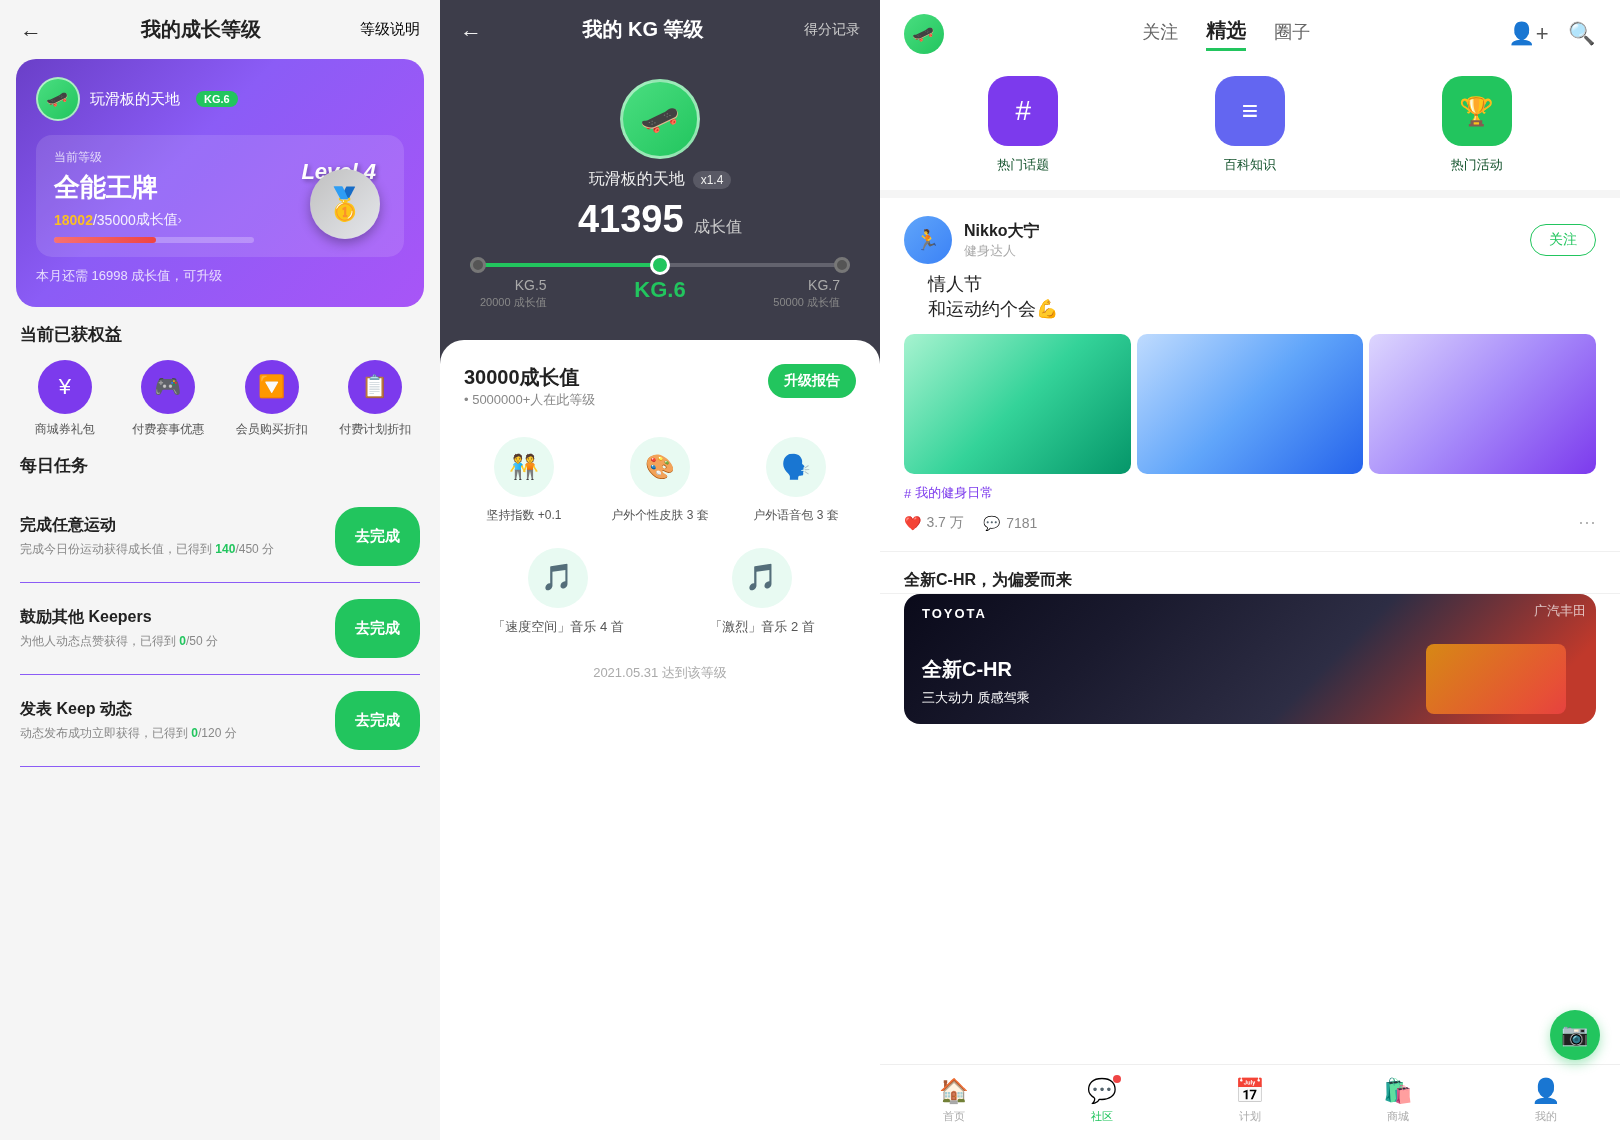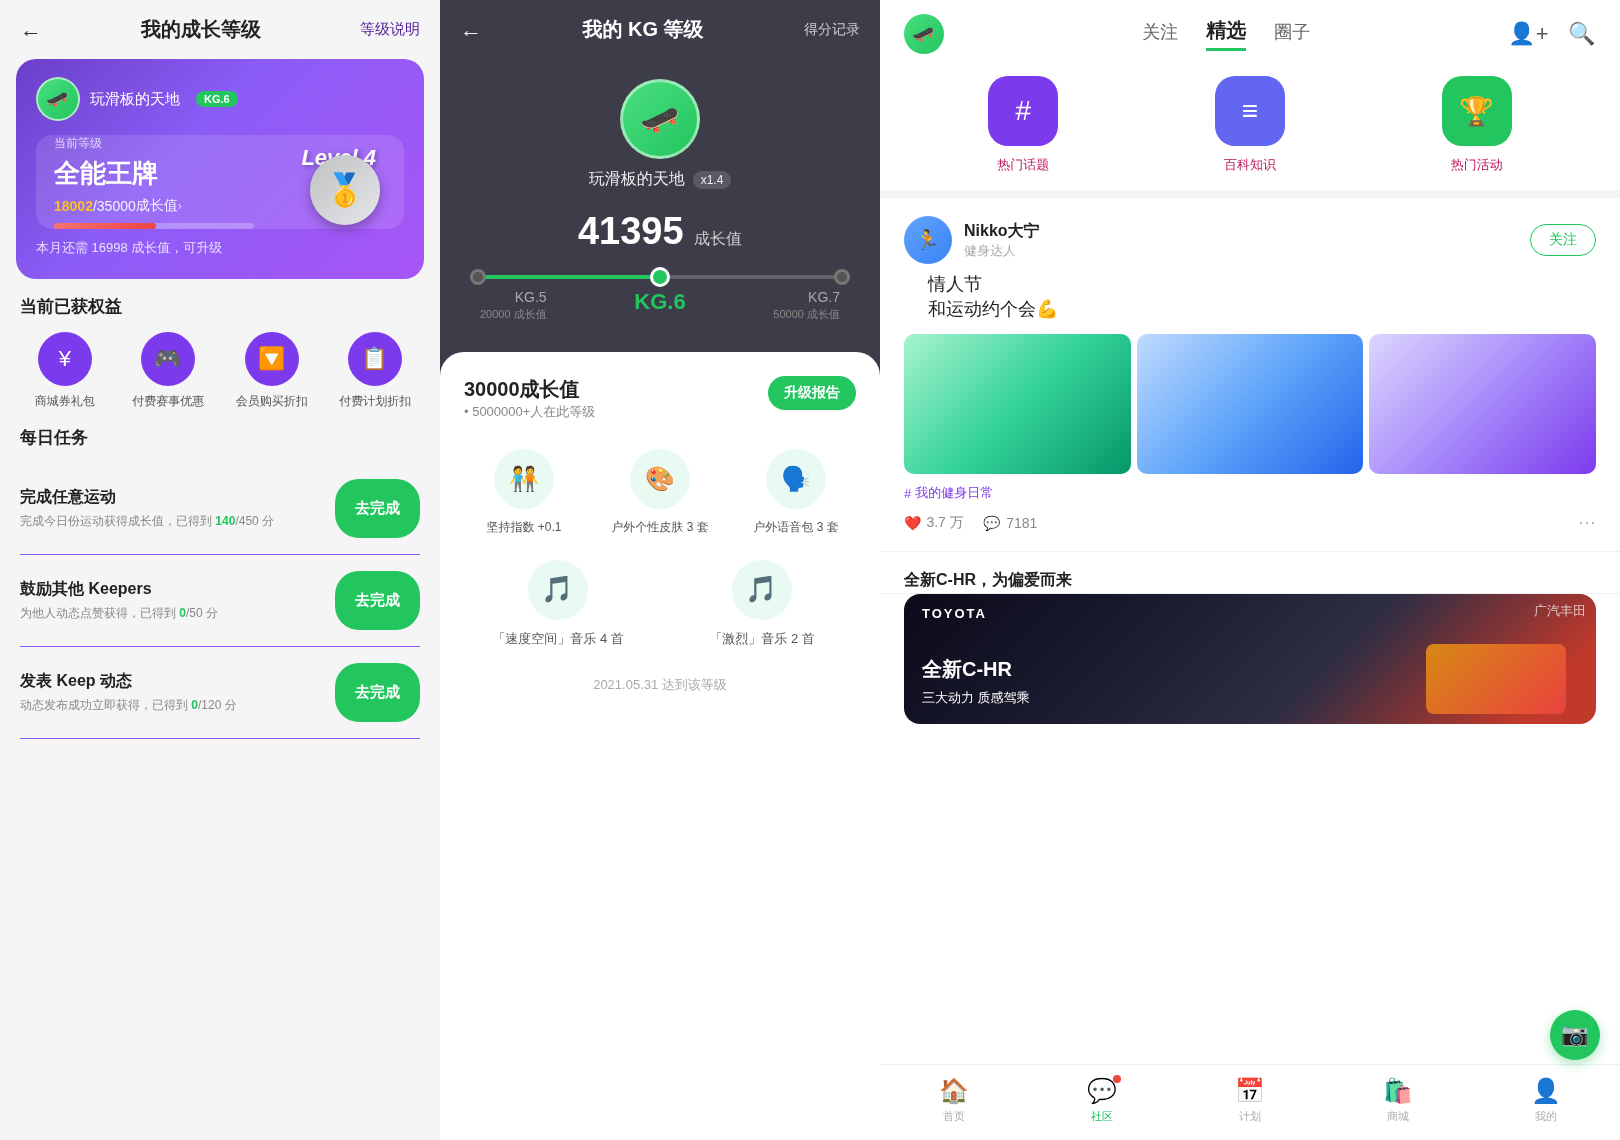--- a/index.html
+++ b/index.html
@@ -35,21 +35,21 @@
     }
 
     .panel1-header .title {
       font-size: 20px;
       font-weight: 600;
       color: #222;
     }
 
     .panel1-header .level-desc {
       font-size: 15px;
-      color: #4c1d95;
+      color: #000000;
     }
 
     .panel1-hero {
       background: linear-gradient(135deg, #6a3fc8 0%, #8b5cf6 40%, #a855f7 100%);
       margin: 0 16px;
       border-radius: 20px;
       padding: 18px 20px 22px;
       position: relative;
       overflow: hidden;
     }
@@ -88,21 +88,21 @@
       font-size: 11px;
       font-weight: 700;
       padding: 2px 8px;
       border-radius: 20px;
       margin-left: 6px;
     }
 
     .hero-level-card {
       background: rgba(255,255,255,0.12);
       border-radius: 16px;
-      padding: 0 18px;
+      padding: 14px 18px;
       display: flex;
       align-items: center;
       justify-content: space-between;
       position: relative;
     }
 
     .hero-level-left {
       display: flex;
       flex-direction: column;
     }
@@ -353,21 +353,21 @@
 
     .multiplier-badge {
       background: rgba(255,255,255,0.15);
       color: #eee;
       font-size: 12px;
       padding: 2px 8px;
       border-radius: 12px;
     }
 
     .panel2-growth {
-      margin-top: 16px;
+      margin-top: 4px;
       text-align: right;
     }
 
     .growth-number {
       font-size: 38px;
       font-weight: 700;
       color: white;
       display: inline;
     }
 
@@ -654,21 +654,21 @@
       font-size: 28px;
       color: white;
     }
 
     .quick-icon-circle.purple { background: #7c3aed; }
     .quick-icon-circle.blue { background: #6366f1; }
     .quick-icon-circle.green { background: #22c55e; }
 
     .quick-icon-label {
       font-size: 13px;
-      color: #be185d;
+      color: #14532d;
     }
 
     .divider {
       height: 8px;
       background: #f5f5f5;
     }
 
     .feed-item {
       padding: 18px 24px;
       border-bottom: 1px solid #f0f0f0;

